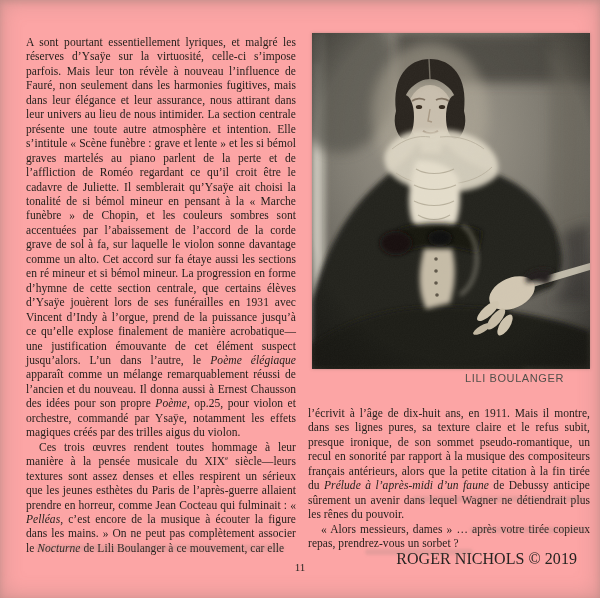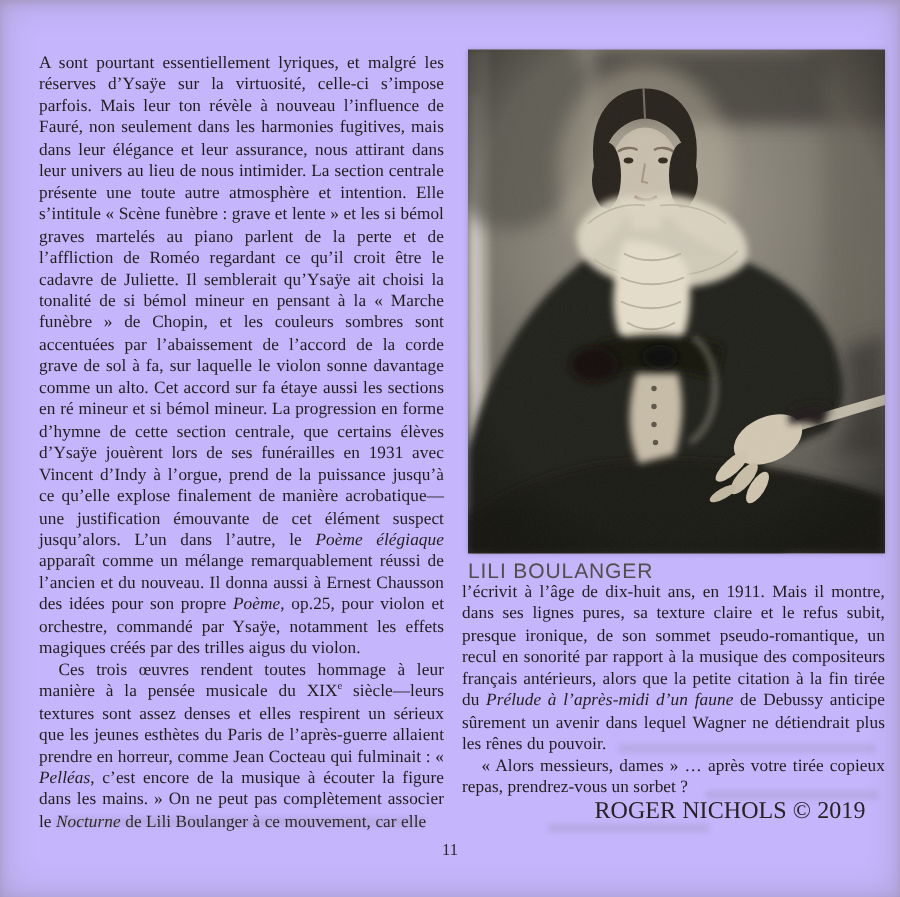--- a/index.html
+++ b/index.html
@@ -3,54 +3,54 @@
 <meta charset="utf-8">
 <style>
   html,body{margin:0;padding:0;}
   body{
     width:600px;height:598px;overflow:hidden;
     background:#e9e7e2;
     font-family:"Liberation Serif", serif;
   }
   .page{
     position:relative;width:600px;height:598px;
-    background:#c4b5fd;
+    background:#fca5a5;
     color:#211e1a;
     box-shadow: inset 0 0 22px rgba(108,103,93,.30), inset 0 2px 6px rgba(120,115,105,.25);
   }
   .col{
     position:absolute;
     text-align:justify;
     font-size:11.5px;
     line-height:14.45px;
     letter-spacing:.05px;
   }
   .col p{margin:0;}
   .col p.indent{text-indent:13px;font-family:Liberation Serif, serif;}
   .col-left{left:26px;top:35px;width:270px;}
-  .col-right{left:308px;top:388px;width:282px;}
+  .col-right{left:308px;top:406px;width:282px;}
   sup.ord{font-size:7px;line-height:0;vertical-align:super;}
   .credits{
     text-align:right;
     padding-right:13px;
     margin-top:1px;
     font-size:16px;
     line-height:13.5px;
     color:#262320;
   }
   .photo-frame{
     position:absolute;left:312px;top:33px;width:278px;height:336px;
     box-shadow:0 0 3px rgba(90,85,78,.35);
   }
   .photo-frame svg{display:block;}
   .caption{
     position:absolute;left:312px;top:372px;width:252px;
-    text-align:left;
+    text-align:right;
     font-family:"Liberation Sans", sans-serif;
-    font-size:14px;
+    font-size:11px;
     letter-spacing:.6px;
     color:#514f4a;
   }
   .pagenum{
     position:absolute;left:0;top:561px;width:600px;
     text-align:center;
     font-size:11px;
     color:#2b2824;
   }
   .ghost{

